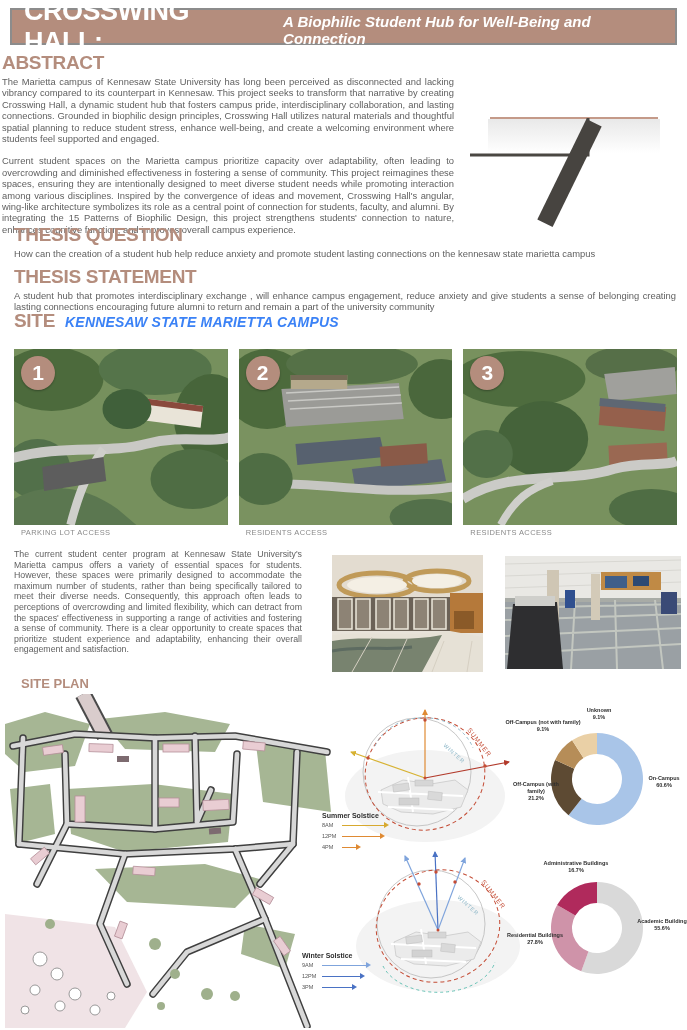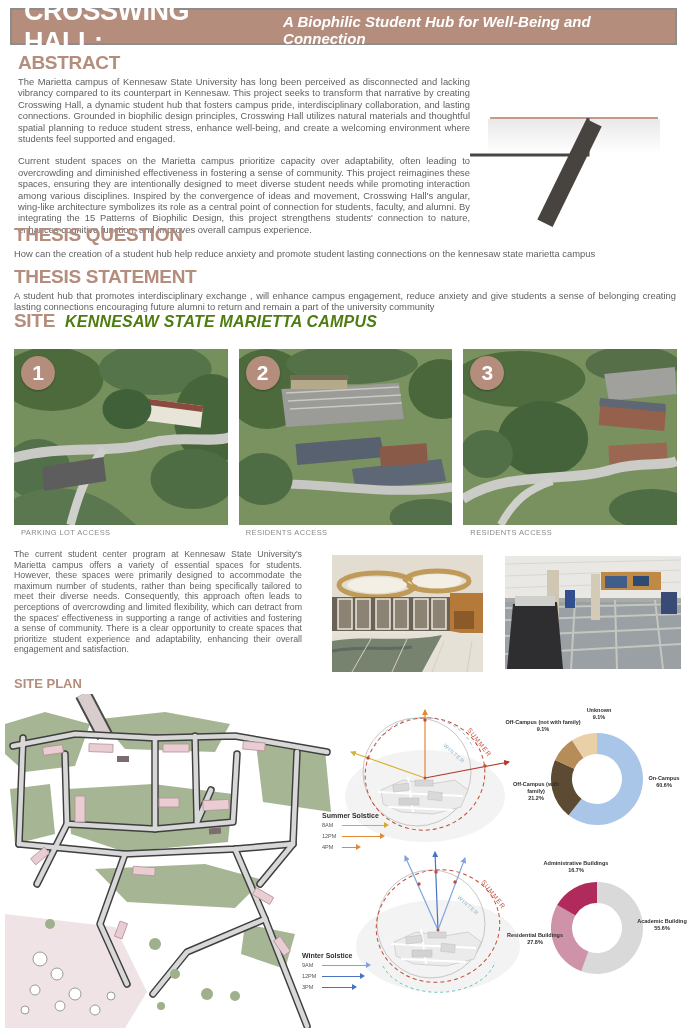--- a/index.html
+++ b/index.html
@@ -11,59 +11,59 @@
     background:#b48d7d; border:2px solid #8c8c8c; display:flex; align-items:center; padding-left:12px; }
   .header .title { color:#ffffff; font-size:27px; font-weight:bold; letter-spacing:-0.5px; }
   .header .subtitle { color:#ffffff; font-size:15px; font-style:italic; font-weight:bold; margin-left:10px; margin-top:6px; }
 
   h2.rose { color:#b48d7d; font-weight:bold; }
   .h-big { font-size:19px; letter-spacing:-0.3px; }
   .h-small { font-size:13px; }
 
   .bodytext { color:#5f5f5f; font-size:9.4px; line-height:11.4px; text-align:justify; }
 
-  .abstract { position:absolute; left:18px; top:52px; width:452px; }
+  .abstract { position:absolute; left:2px; top:52px; width:452px; }
   .abstract p { margin-top:2px; }
   .abstract p + p { margin-top:11px; }
 
   
   .logo { position:absolute; left:470px; top:60px; width:207px; height:170px; }
   .logo .shade { position:absolute; left:18px; top:59px; width:172px; height:34px;
     background:linear-gradient(#e3e3e3, rgba(255,255,255,0)); opacity:.8; }
   .logo .roseline { position:absolute; left:20px; top:57px; width:168px; height:2px; background:#c49a89; }
   .logo .wing { position:absolute; left:91px; top:57px; width:17px; height:112px; background:#474440;
     transform:rotate(26deg); transform-origin:50% 50%; }
   .logo svg { position:absolute; left:0; top:0; }
 
   .block { position:absolute; }
   .tq { left:14px; top:224px; width:662px; }
   .ts { left:14px; top:266px; width:662px; }
   .tq p, .ts p { margin-top:2px; }
 
   .site-head { position:absolute; left:14px; top:310px; display:flex; align-items:baseline; gap:10px; }
-  .site-sub { color:#4d7c0f; font-size:16px; font-style:italic; font-weight:bold; letter-spacing:0.2px; }
+  .site-sub { color:#3b82f6; font-size:14px; font-style:italic; font-weight:bold; letter-spacing:0.2px; }
 
   .photos { position:absolute; left:14px; top:349px; width:663px; display:flex; gap:11px; }
   .photo-col { flex:1; }
   .aerial { position:relative; width:100%; height:176px; overflow:hidden; background:#6d855a; }
   .aerial svg { width:100%; height:100%; display:block; }
   .badge { position:absolute; left:7px; top:7px; width:34px; height:34px; border-radius:50%;
     background:#b48d7d; color:#ffffff; font-size:21px; font-weight:bold;
     display:flex; align-items:center; justify-content:center; box-shadow:0 1px 2px rgba(0,0,0,.3); }
   .caption { margin-top:3px; color:#8a8a8a; font-size:7.5px; letter-spacing:0.4px;padding-left:7px; }
 
   .problem { position:absolute; left:14px; top:545px; width:288px; }
   .problem p { margin-top:4px; font-size:8.8px; line-height:10.6px; }
 
   .interior { position:absolute; overflow:hidden; background:#d8d2c8; }
   .interior svg { width:100%; height:100%; display:block; }
   .int1 { left:332px; top:555px; width:151px; height:117px; }
   .int2 { left:505px; top:556px; width:176px; height:113px; }
 
-  .siteplan-head { position:absolute; left:14px; top:676px; }
+  .siteplan-head { position:absolute; left:21px; top:676px; }
   .siteplan { position:absolute; left:5px; top:694px; width:330px; height:334px; }
   .siteplan svg { width:100%; height:100%; display:block; }
 
   .sun { position:absolute; }
   .sun-summer { left:333px; top:700px; width:190px; height:168px; }
   .sun-winter { left:343px; top:846px; width:195px; height:170px; }
 
   .sol-legend { position:absolute; width:78px; }
   .sol-legend .sol-title { font-size:7px; font-weight:bold; color:#2e2e2e; margin-bottom:3px; }
   .sol-row { display:flex; align-items:center; gap:4px; margin-bottom:5px; }

